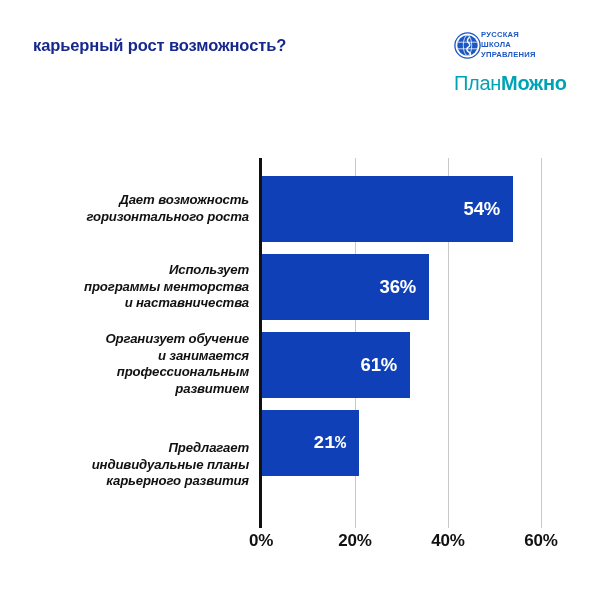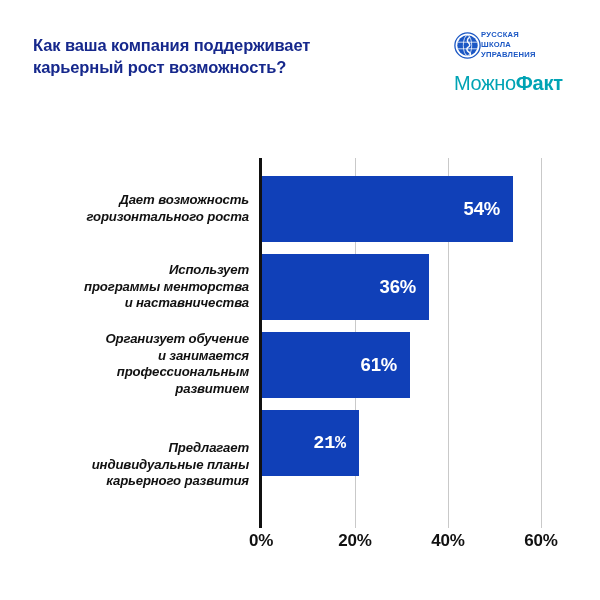--- a/index.html
+++ b/index.html
@@ -163,21 +163,20 @@
 </style>
 </head>
 <body>
 
 <div id="page">
 
   <div id="header">
 
     <div id="title-block">
       <div id="chart-title">
-        <div>Как ваша компания поддерживает</div>
         <div>карьерный рост возможность?</div>
       </div>
     </div>
 
     <div id="logo-block">
 
       <div id="rsu-logo">
         <span id="rsu-mark">
           <svg viewBox="0 0 27 27" width="27" height="27" aria-hidden="true">
             <circle cx="13.5" cy="13.5" r="12.6" fill="none" stroke="#1b57c4" stroke-width="1.3"></circle>
@@ -186,21 +185,21 @@
             <path d="M3.6 10.2 H23.4 M3.6 16.8 H23.4" stroke="#ffffff" stroke-width="0.9" opacity="0.85"></path>
             <path d="M15.2 5.6 c-2.4 1.6 -2.2 4.0 -0.6 5.3 c1.8 1.4 1.4 3.4 -0.4 4.3 c-2.0 1.0 -1.6 3.6 0.6 4.8 c1.4 0.8 2.0 1.9 1.8 3.1" fill="none" stroke="#ffffff" stroke-width="1.5" stroke-linecap="round" opacity="0.95"></path>
           </svg>
         </span>
         <span id="rsu-text">РУССКАЯ
 ШКОЛА
 УПРАВЛЕНИЯ</span>
       </div>
 
       <div id="planfact-logo">
-        <span>Можно</span><span class="pf-bold">Факт</span>
+        <span>План</span><span class="pf-bold">Можно</span>
       </div>
 
     </div>
   </div>
 
   <div id="chart">
 
     <div id="plot">
       <div class="gridline" style="left:94px;"></div>
       <div class="gridline" style="left:187px;"></div>

